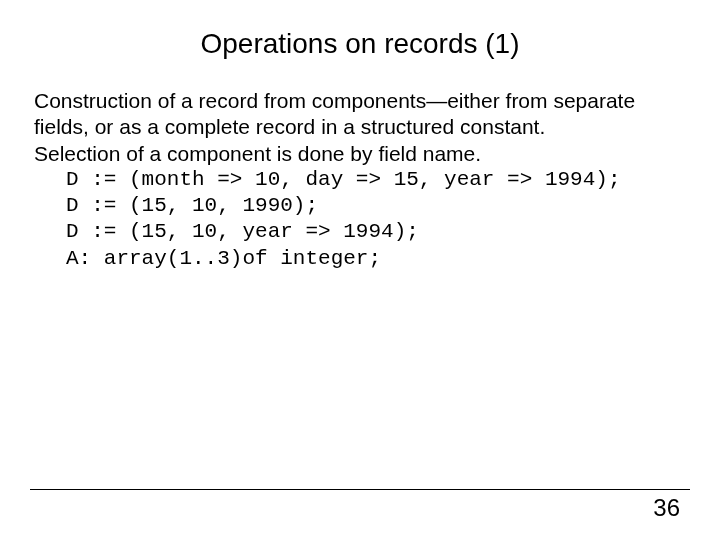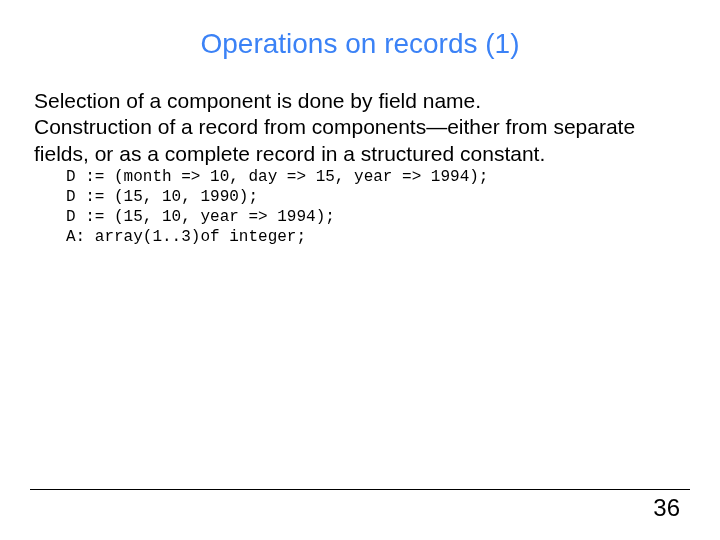--- a/index.html
+++ b/index.html
@@ -15,35 +15,35 @@
   .slide {
     position: relative;
     width: 720px;
     height: 540px;
     box-sizing: border-box;
     padding: 28px 34px 0 34px;
   }
   .title {
     text-align: center;
     font-size: 28px;
-    color: #3b82f6;
+    color: #000000;
     margin: 0 0 28px 0;
     font-weight: normal;
   }
   .body {
     font-size: 21px;
     line-height: 1.25;
   }
   .body p {
     margin: 0;
   }
   .code {
     font-family: "Courier New", Courier, monospace;
     white-space: pre;
-    font-size: 16px;
+    font-size: 21px;
     line-height: 1.25;
     margin-left: 32px;
   }
   .rule {
     position: absolute;
     left: 30px;
     right: 30px;
     bottom: 50px;
     border-top: 1px solid #000;
   }
@@ -55,22 +55,22 @@
   }
 </style>
 </head>
 <body>
 
 <div class="slide">
 
   <h1 class="title">Operations on records (1)</h1>
 
   <div class="body">
+    <p>Construction of a record from components—either from separate fields, or as a complete record in a structured constant.</p>
     <p>Selection of a component is done by field name.</p>
-    <p>Construction of a record from components—either from separate fields, or as a complete record in a structured constant.</p>
 
     <div class="code">D := (month =&gt; 10, day =&gt; 15, year =&gt; 1994);</div>
     <div class="code">D := (15, 10, 1990);</div>
     <div class="code">D := (15, 10, year =&gt; 1994);</div>
 
 
     <div class="code">A: array(1..3)of integer;</div>
   </div>
 
   <div class="rule"></div>

